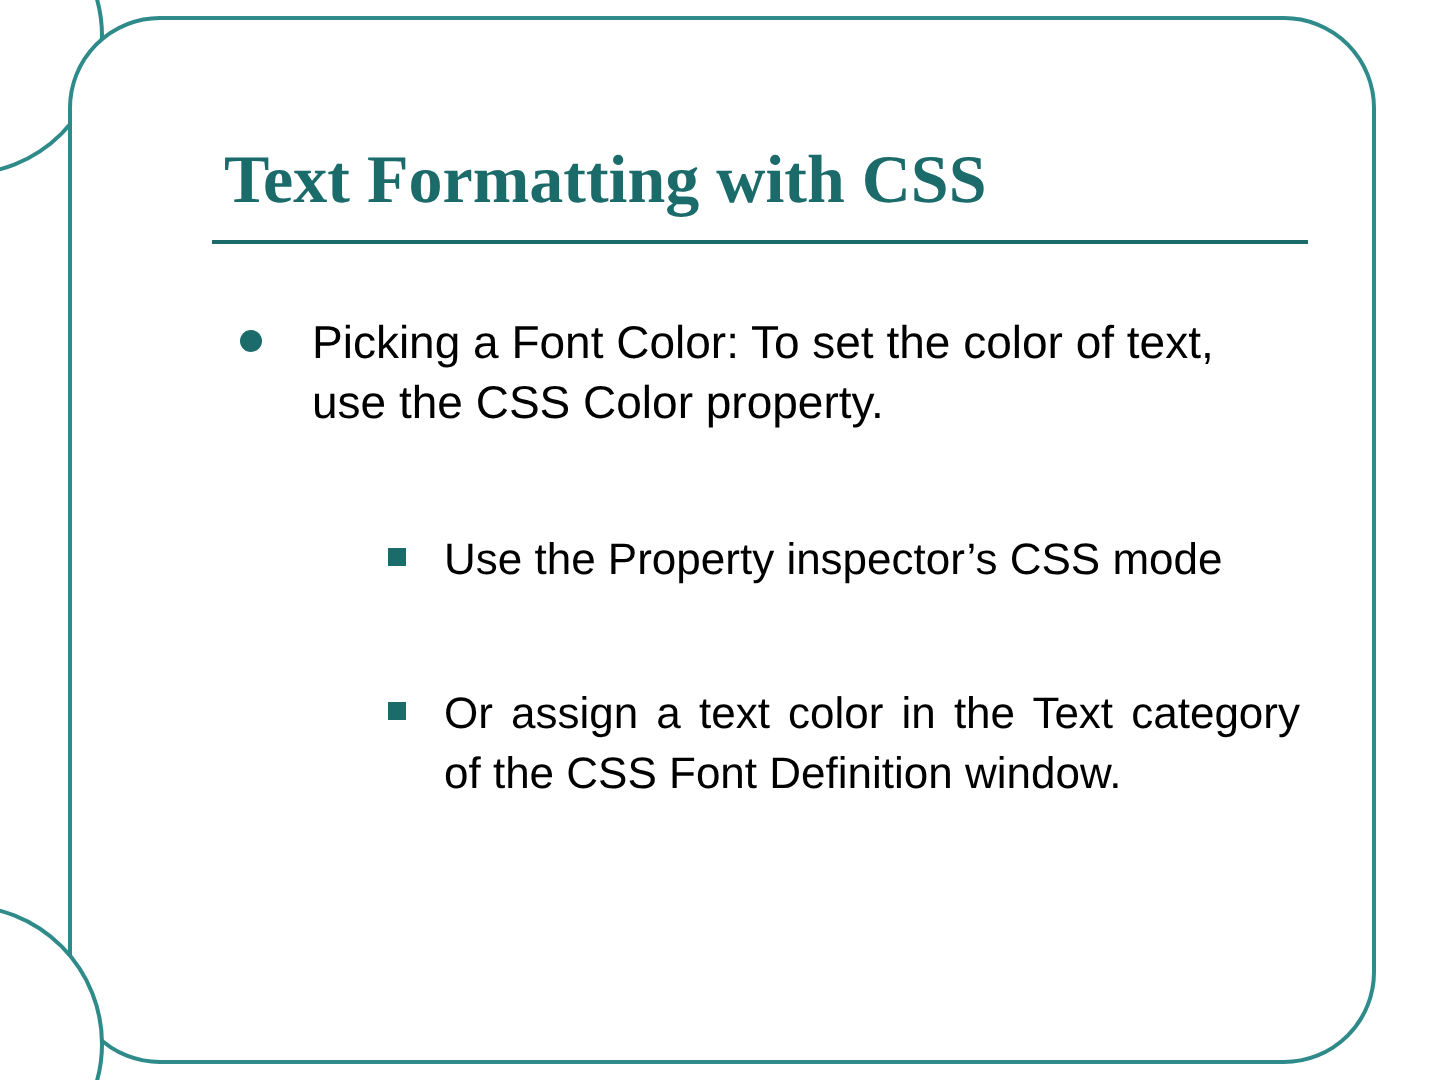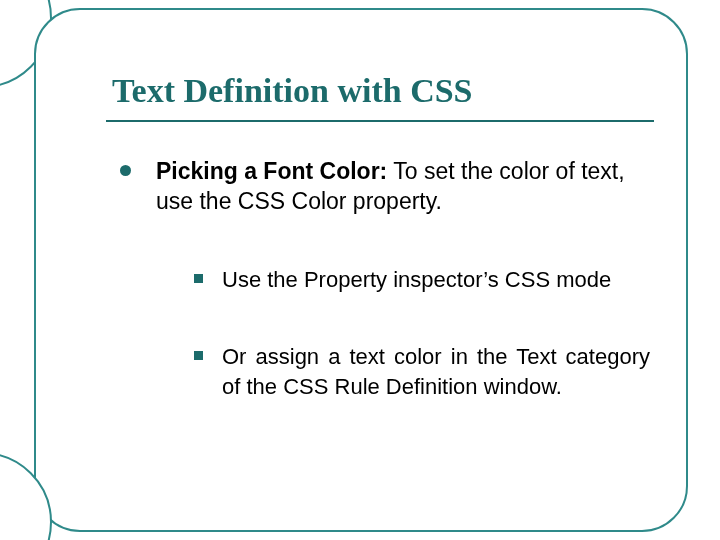--- a/index.html
+++ b/index.html
@@ -64,21 +64,21 @@
   }
   .l1-bullet {
     position: absolute;
     left: 0;
     top: 9px;
     width: 11px;
     height: 11px;
     border-radius: 50%;
     background: #1c6b6b;
   }
-  .lead-bold { font-weight: bold; }
+  .lead-bold { font-weight: normal; }
   .sub {
     margin-top: 4px;
     padding-left: 36px;
   }
   .l2 {
     position: relative;
     padding-left: 30px;
     font-size: 22px;
     line-height: 1.34;
     margin-bottom: 2px;
@@ -94,31 +94,31 @@
     background: #1c6b6b;
   }
 </style>
 </head>
 <body>
 
 <div class="circle circle-top"></div>
 <div class="frame"></div>
 <div class="circle circle-bottom"></div>
 
-<div class="title">Text Definition with CSS</div>
+<div class="title">Text Formatting with CSS</div>
 <div class="underline"></div>
 
 <div class="content">
   <div class="l1">
     <span class="l1-bullet"></span>
     <span class="lead-bold">Picking a Font Color:</span><span> To set the color of text, use the CSS Color property.</span>
     <div class="sub">
       <div class="l2">
         <span class="l2-bullet"></span>
         <span>Use the Property inspector’s CSS mode</span>
       </div>
       <div class="l2 justify">
         <span class="l2-bullet"></span>
-        <span>Or assign a text color in the Text category of the CSS Rule Definition window.</span>
+        <span>Or assign a text color in the Text category of the CSS Font Definition window.</span>
       </div>
     </div>
   </div>
 </div>
 
 </body></html>

